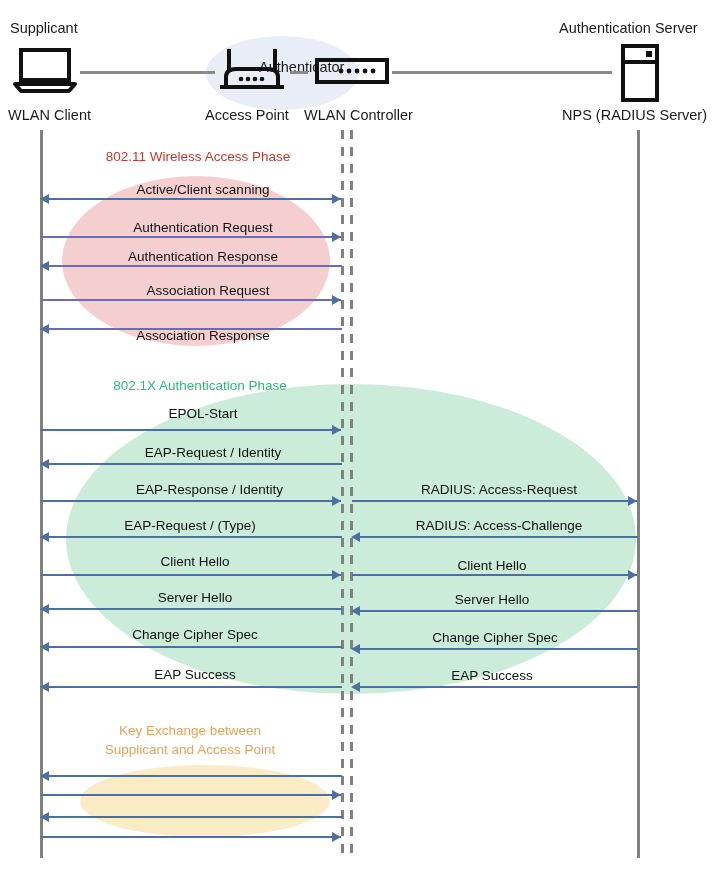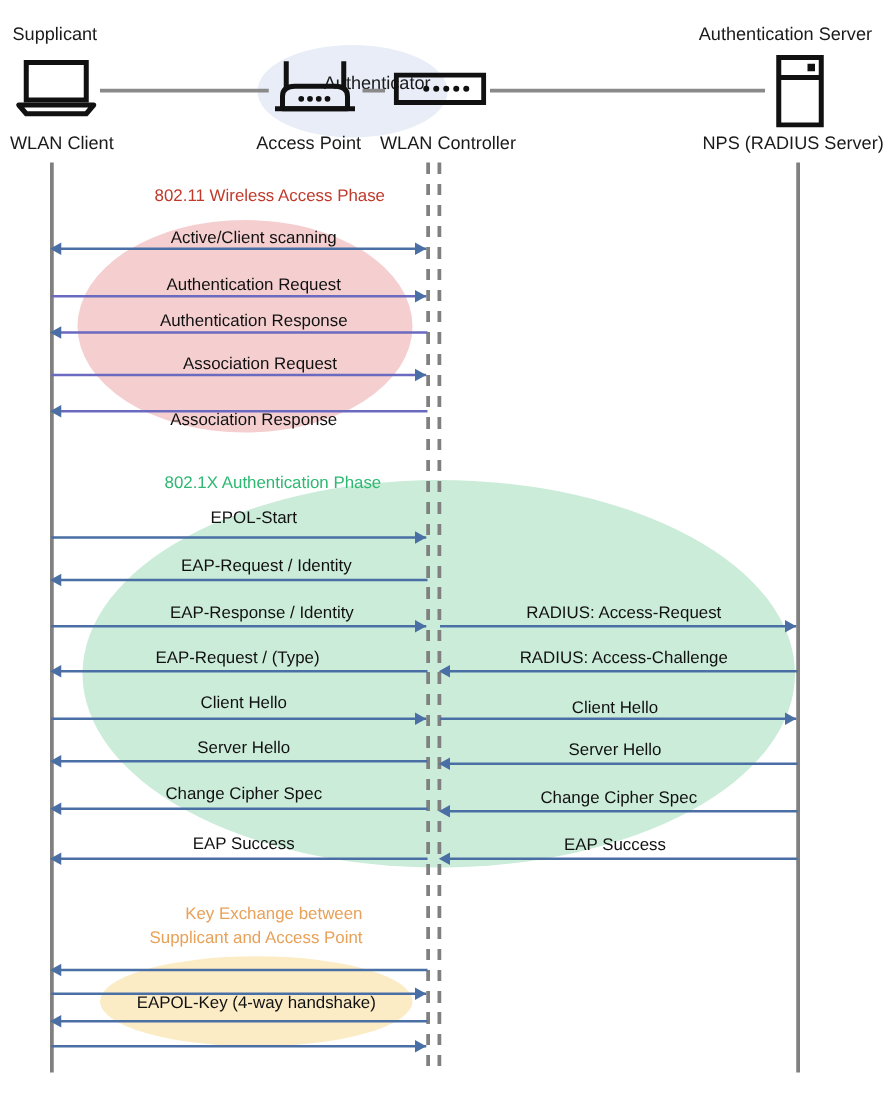--- a/index.html
+++ b/index.html
@@ -68,21 +68,21 @@
   
   .phase-ellipse {
     position: absolute;
     border-radius: 50%;
   }
 
   
   .phase-title {
     position: absolute;
     font-size: 13.5px;
-    text-align: right;
+    text-align: center;
     line-height: 19px;
     white-space: pre-line;
   }
 
   
   .msg-line {
     position: absolute;
     height: 1.6px;
     background: #4a6fa5;
   }
@@ -239,21 +239,20 @@
   <div class="msg-label" style="left:195px; top:667px;">EAP Success</div>
   <div class="msg-line" style="left:44px; top:686px; width:298px;"></div>
   <div class="arrow-head left" style="left:40px; top:682px;"></div>
 
   <div class="msg-line" style="left:44px; top:775px; width:298px;"></div>
   <div class="arrow-head left" style="left:40px; top:771px;"></div>
 
   <div class="msg-line" style="left:41px; top:794px; width:300px;"></div>
   <div class="arrow-head right" style="left:332px; top:790px;"></div>
 
-  <div class="msg-label" style="left:205px; top:794px;">EAPOL-Key (4-way handshake)</div>
 
   <div class="msg-line" style="left:44px; top:816px; width:298px;"></div>
   <div class="arrow-head left" style="left:40px; top:812px;"></div>
 
   <div class="msg-line" style="left:41px; top:836px; width:300px;"></div>
   <div class="arrow-head right" style="left:332px; top:832px;"></div>
 
   <div class="msg-label" style="left:499px; top:482px;">RADIUS: Access-Request</div>
   <div class="msg-line" style="left:352px; top:500px; width:285px;"></div>
   <div class="arrow-head right" style="left:628px; top:496px;"></div>

